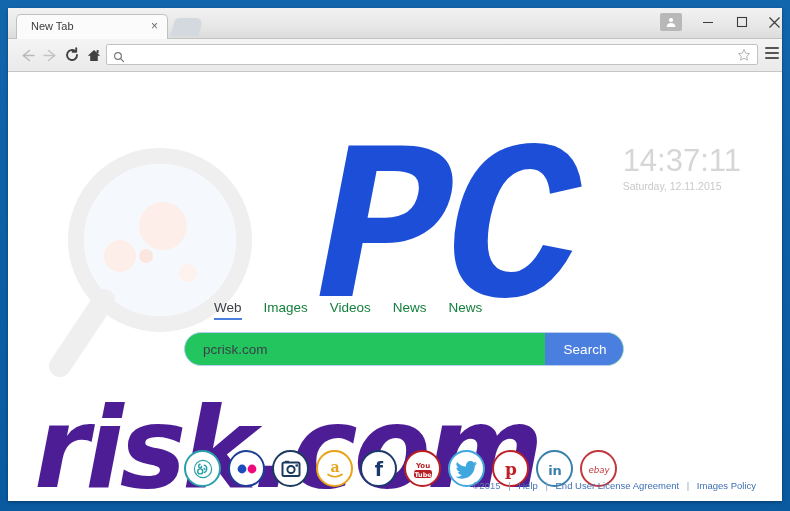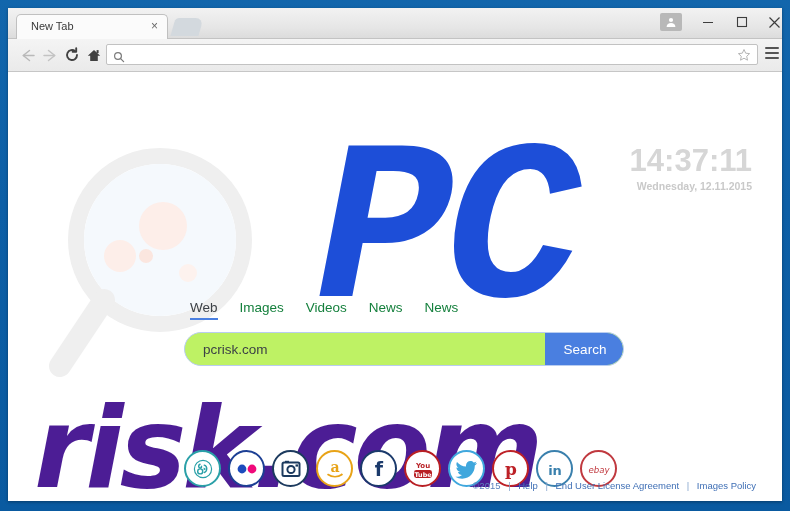--- a/index.html
+++ b/index.html
@@ -199,23 +199,21 @@
   #watermark-glass {
     position: absolute;
     left: 30px; top: 68px;
     width: 230px; height: 250px;
     user-select: none;
   }
 
   
   #clock-block {
     position: absolute;
-    right: 30px; top: 72px;
-    text-align: right;
-    font-weight: bold;
+    right: 41px; top: 72px;
   }
   #clock-time {
     font-size: 31px;
     color: #d6d6d6;
     line-height: 34px;
     letter-spacing: 0px;
   }
   #clock-date {
     font-size: 10.5px;
     color: #c9c9c9;
@@ -236,37 +234,38 @@
   }
   .search-tab {
     font-size: 13.5px;
     color: #15803d;
     padding-bottom: 5px;
     cursor: pointer;
     position: relative;
   }
   .search-tab.active {
     color: #3c4146;
+    margin-left: 24px;
   }
   .search-tab.active::after {
     content: "";
     position: absolute;
     left: 0; right: 0; bottom: 0;
     height: 2px;
     background: #4a7fe0;
   }
 
   #search-row {
     position: relative;
     display: flex;
     width: 440px;
     height: 34px;
     border: 1px solid #b9cdf0;
     border-radius: 18px;
-    background: #bef264;
+    background: #22c55e;
     box-sizing: border-box;
     overflow: hidden;
   }
   #search-input {
     flex: 1;
     border: none; outline: none;
     padding: 0 14px 0 18px;
     font-size: 13.5px;
     color: #3c4146;
     background: transparent;
@@ -413,21 +412,21 @@
           <path d="M66 160 L22 226" stroke="#efefef" stroke-width="22" stroke-linecap="round"></path>
         </svg>
       </div>
 
       <div id="watermark-pc">PC</div>
 
       <div id="watermark-risk">risk.com</div>
 
       <div id="clock-block">
         <div id="clock-time">14:37:11</div>
-        <div id="clock-date">Wednesday, 12.11.2015</div>
+        <div id="clock-date">Saturday, 12.11.2015</div>
       </div>
 
       <div id="search-module">
         <div id="search-tabs">
           <div class="search-tab active">Web</div>
           <div class="search-tab">Images</div>
           <div class="search-tab">Videos</div>
           <div class="search-tab">News</div>
           <div class="search-tab">News</div>
         </div>

